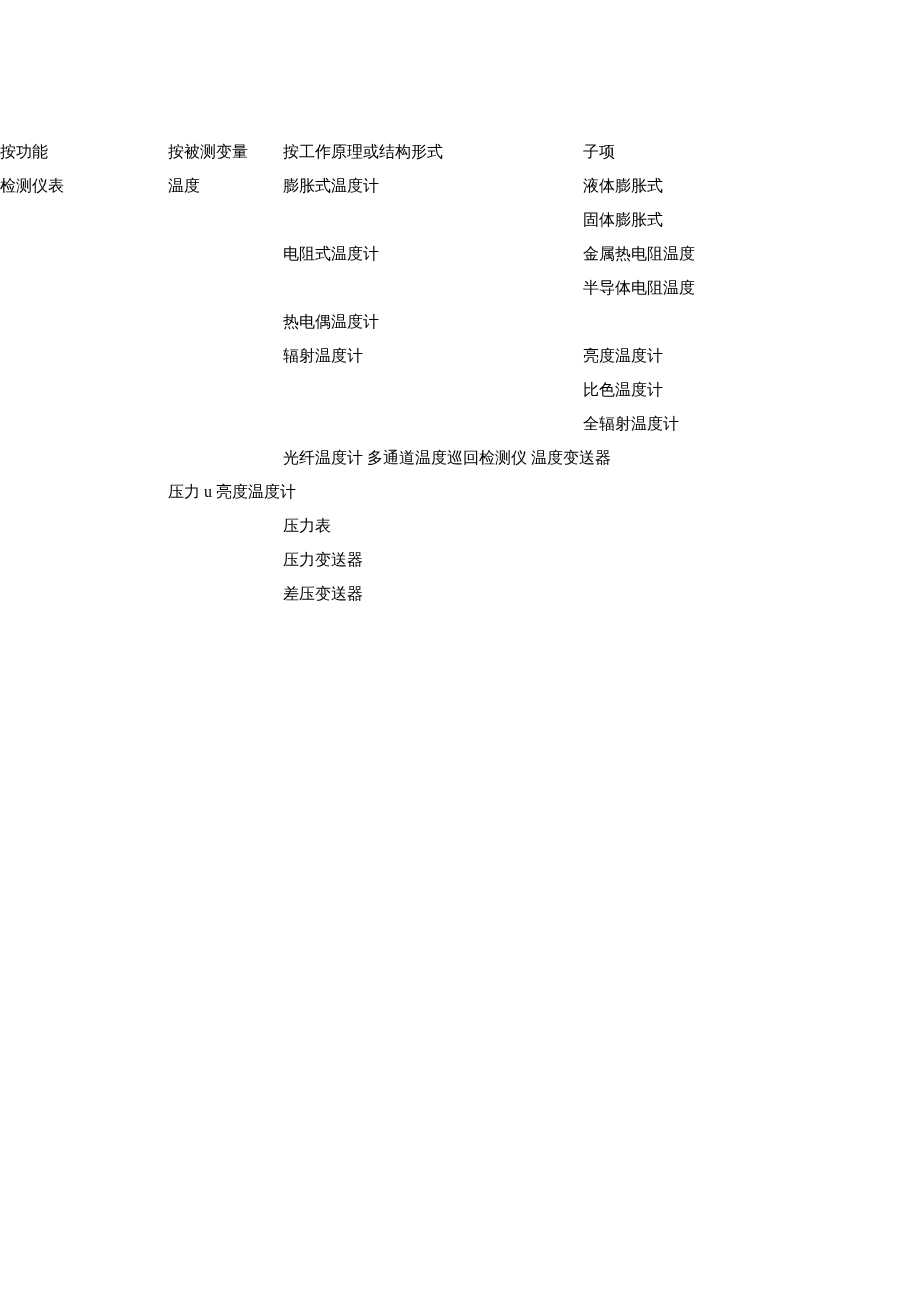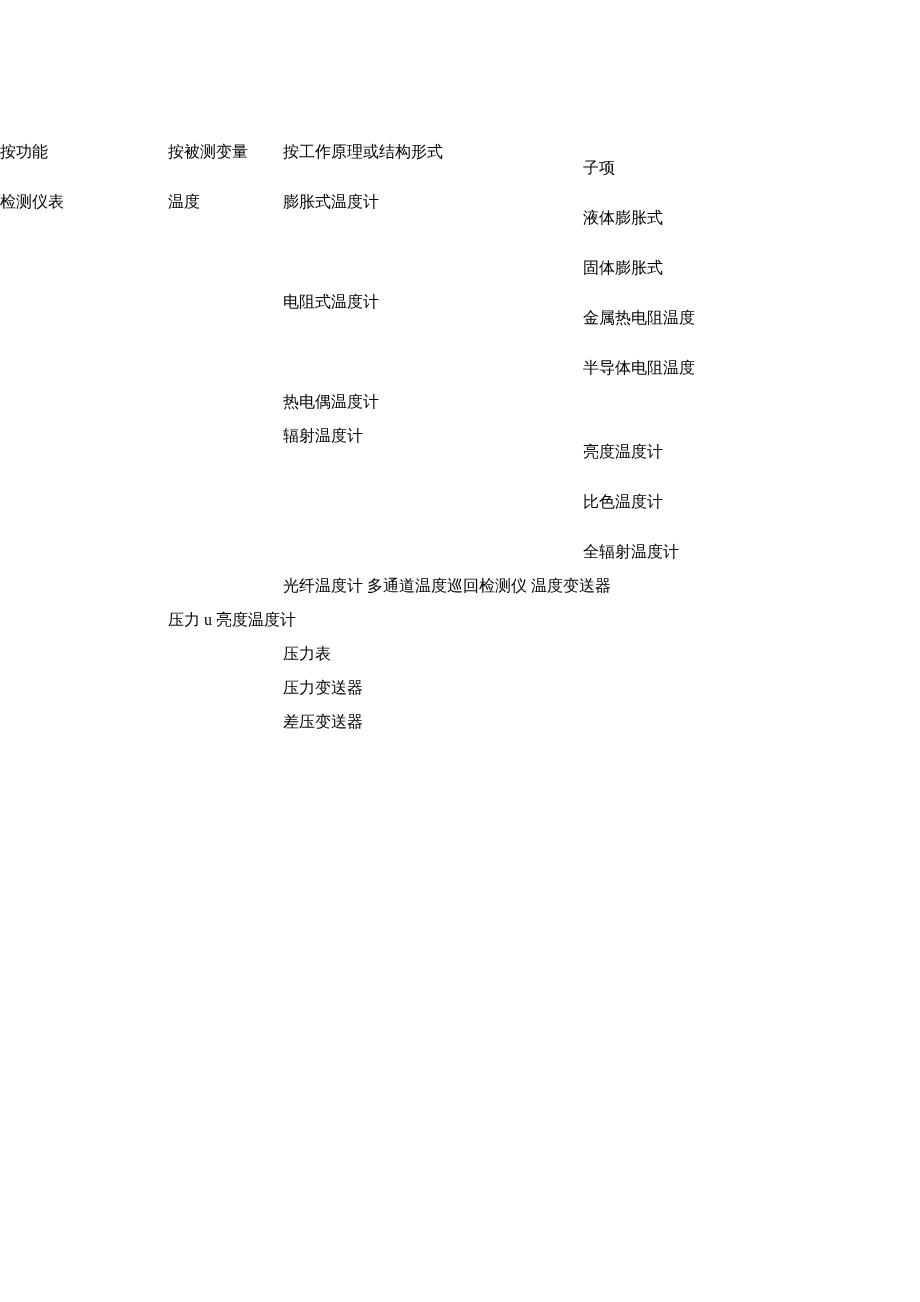--- a/index.html
+++ b/index.html
@@ -19,21 +19,21 @@
       box-sizing: border-box;
     }
     .row {
       display: flex;
       line-height: 34px;
       white-space: nowrap;
     }
     .col1 { width: 168px; }
     .col2 { width: 115px; }
     .col3 { width: 300px; }
-    .col4 { flex: 1; margin-top: 16px; }
+    .col4 { flex: 1; }
     .indent-pressure {
       padding-left: 168px;
     }
     .indent-col3 {
       padding-left: 283px;
     }
   </style>
 </head>
 <body>
 

